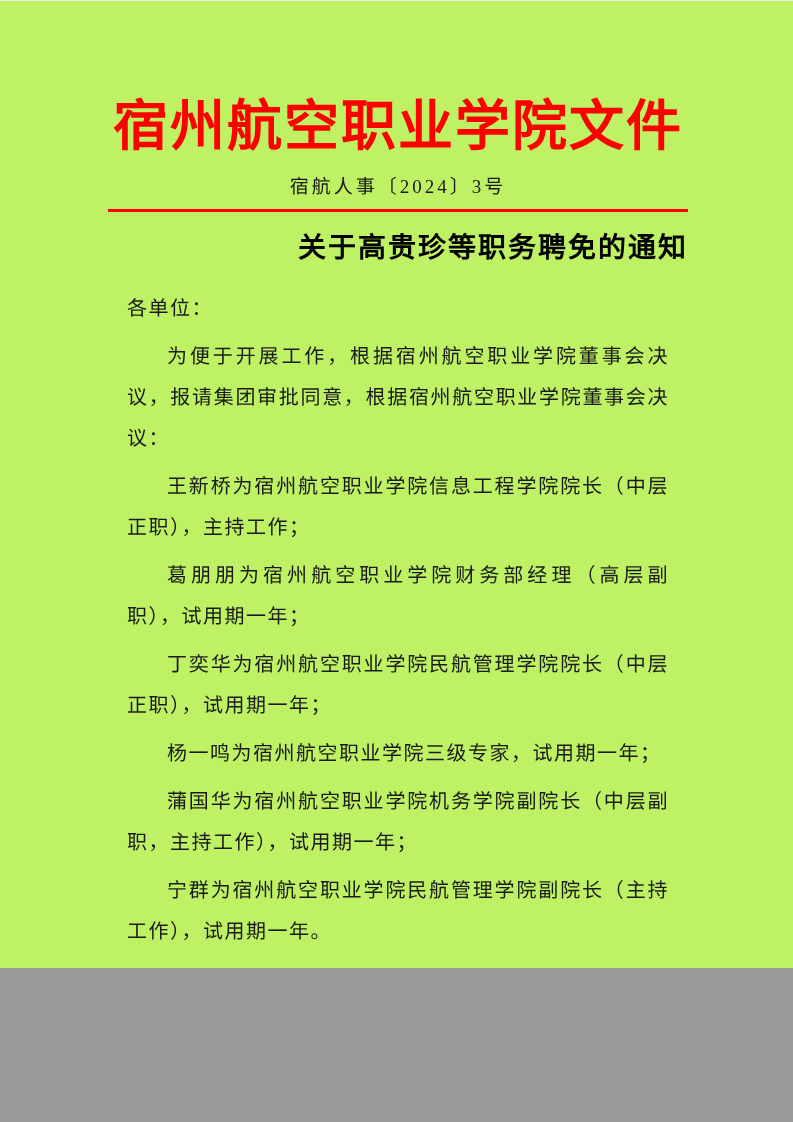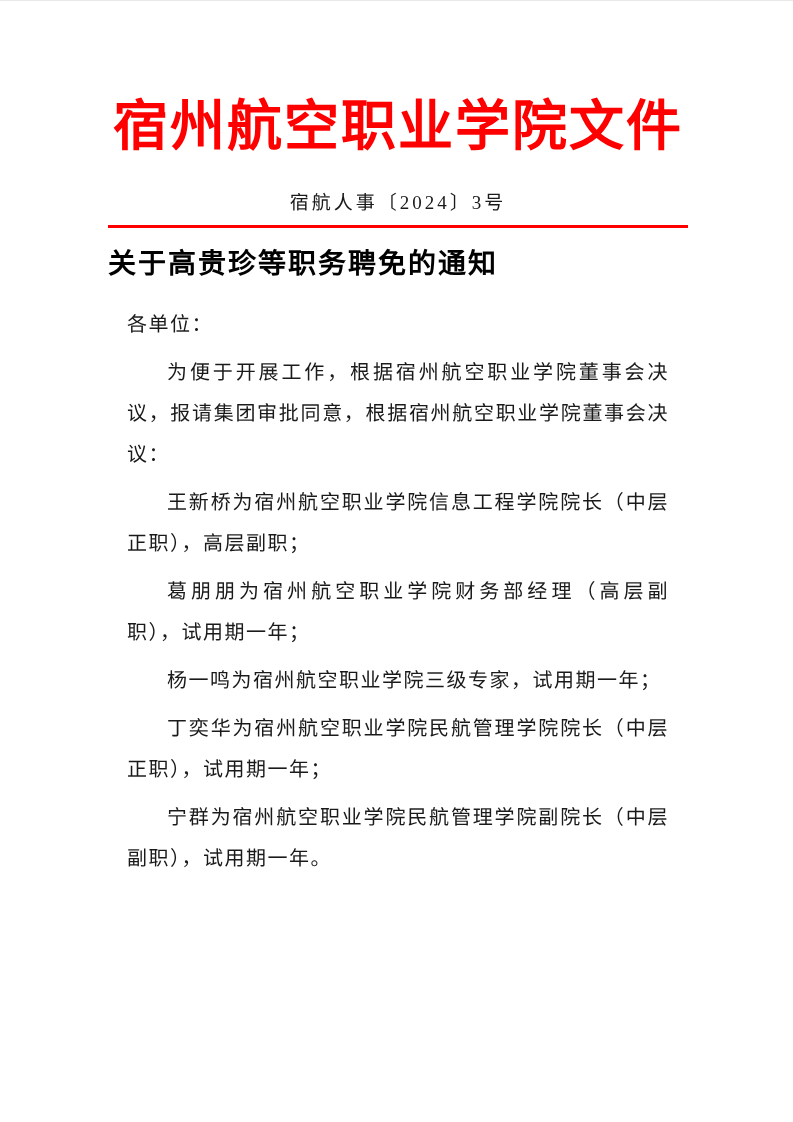--- a/index.html
+++ b/index.html
@@ -1,53 +1,53 @@
 <!DOCTYPE html>
 <html lang="zh-CN"><head>
 <meta charset="utf-8">
 <style>
   * { margin: 0; padding: 0; box-sizing: border-box; }
   html, body { background: #9a9a9a; }
   .page {
     position: relative;
     width: 793px;
-    height: 1122px;
+    height: 968px;
     margin: 0 auto;
-    background: #ffffff;
+    background: #bef264;
     border-top: 1px solid #e9e9e9;
     padding: 90px 105px 0 108px;
     font-family: "Liberation Serif", "DejaVu Serif", serif;
     color: #111111;
     overflow: hidden;
   }
   .letterhead { text-align: center; }
   .org-title {
     color: #ff0000;
     font-size: 55px;
     font-weight: 700;
     line-height: 1.3;
     letter-spacing: 2px;
     white-space: nowrap;
   }
   .doc-number {
-    margin-top: 24px;
+    margin-top: 8px;
     text-align: center;
     font-size: 19px;
     letter-spacing: 3px;
     color: #1a1a1a;
   }
   .red-rule {
     margin-top: 11px;
     height: 3px;
     background: #ff0000;
     border: none;
   }
   .doc-title {
     margin-top: 13px;
-    text-align: left;
+    text-align: right;
     font-size: 28px;
     font-weight: 700;
     letter-spacing: 2px;
     color: #000000;
   }
   .doc-body {
     margin: 23px 12px 0 12px;
     font-size: 20px;
     line-height: 41px;
     letter-spacing: 1.5px;
@@ -70,20 +70,21 @@
 
   <div class="doc-number">宿航人事〔2024〕3号</div>
 
   <hr class="red-rule">
 
   <div class="doc-title">关于高贵珍等职务聘免的通知</div>
 
   <div class="doc-body">
     <p>各单位：</p>
     <p class="para-indent">为便于开展工作，根据宿州航空职业学院董事会决议，报请集团审批同意，根据宿州航空职业学院董事会决议：</p>
-    <p class="para-indent">王新桥为宿州航空职业学院信息工程学院院长（中层正职），高层副职；</p>
+    <p class="para-indent">王新桥为宿州航空职业学院信息工程学院院长（中层正职），主持工作；</p>
     <p class="para-indent">葛朋朋为宿州航空职业学院财务部经理（高层副职），试用期一年；</p>
+    <p class="para-indent">丁奕华为宿州航空职业学院民航管理学院院长（中层正职），试用期一年；</p>
     <p class="para-indent">杨一鸣为宿州航空职业学院三级专家，试用期一年；</p>
-    <p class="para-indent">丁奕华为宿州航空职业学院民航管理学院院长（中层正职），试用期一年；</p>
-    <p class="para-indent">宁群为宿州航空职业学院民航管理学院副院长（中层副职），试用期一年。</p>
+    <p class="para-indent">蒲国华为宿州航空职业学院机务学院副院长（中层副职，主持工作），试用期一年；</p>
+    <p class="para-indent">宁群为宿州航空职业学院民航管理学院副院长（主持工作），试用期一年。</p>
   </div>
 
 </div>
 
 </body></html>

